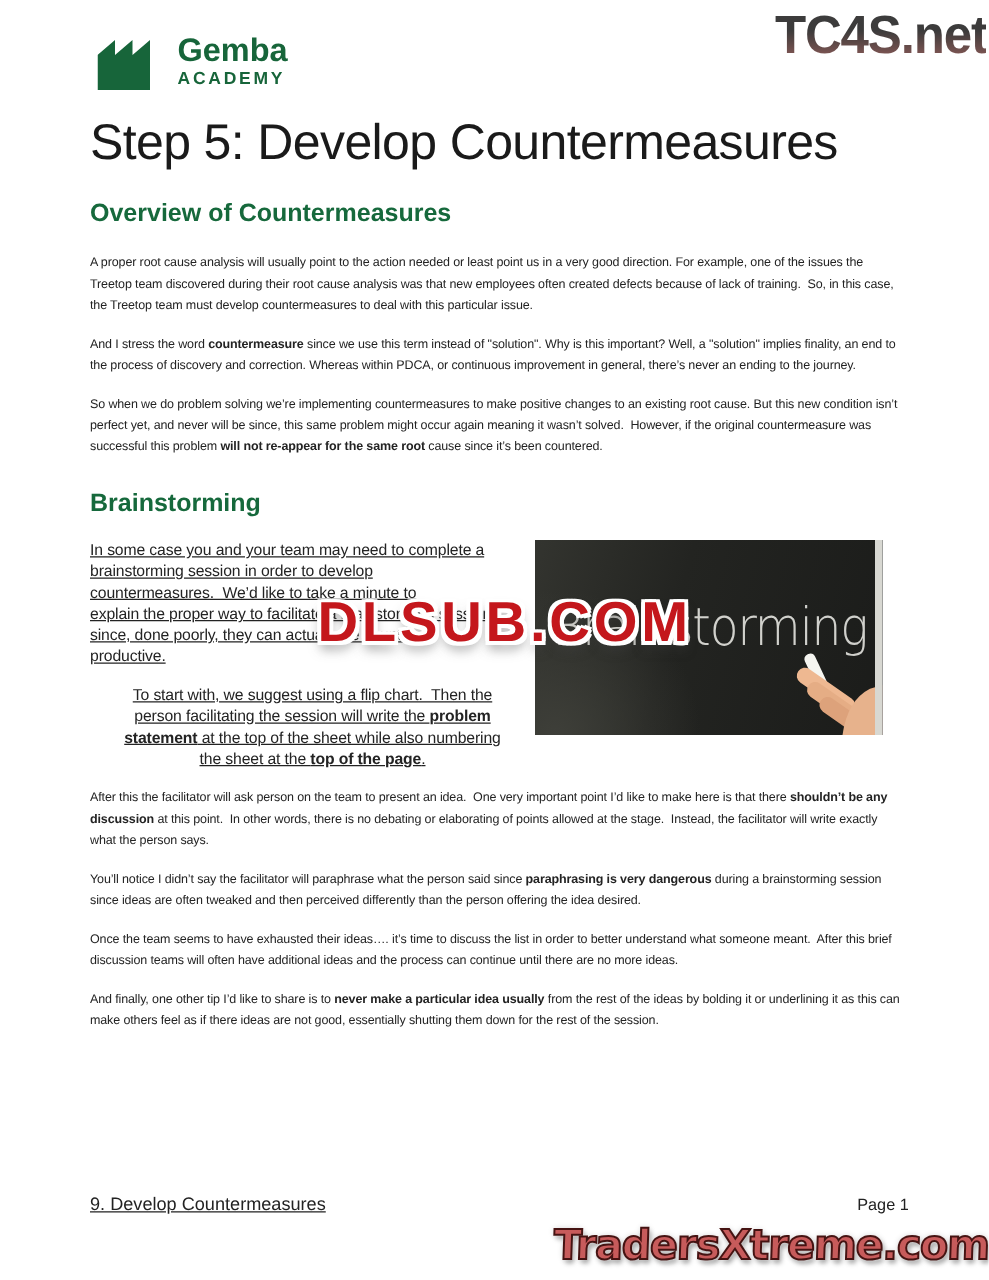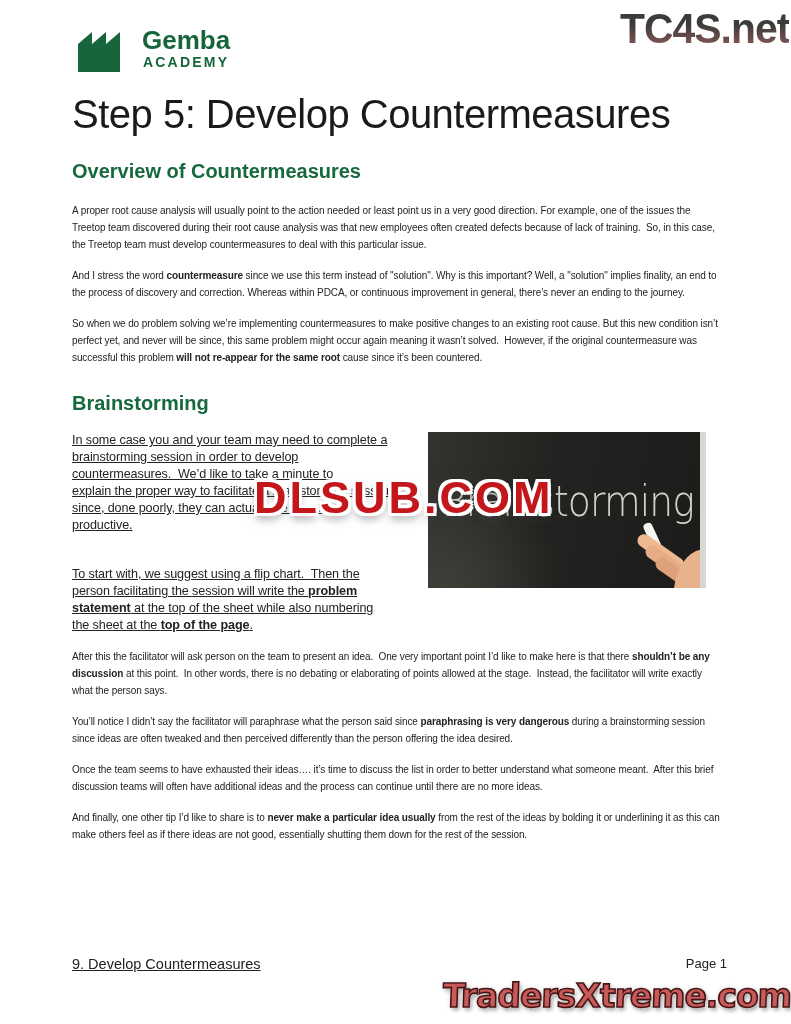--- a/index.html
+++ b/index.html
@@ -1,20 +1,20 @@
 <!DOCTYPE html>
 <html><head>
 <meta charset="utf-8">
 <style>
   html,body{margin:0;padding:0;background:#fff;}
   .page{position:relative;width:791px;height:1024px;background:#ffffff;overflow:hidden;
         font-family:"Liberation Sans",sans-serif;color:#232323;}
 
   
-  .logo{position:absolute;left:78px;top:24px;display:flex;align-items:center;text-align:center;}
+  .logo{position:absolute;left:78px;top:24px;display:flex;align-items:center;}
   .logo svg{display:block;}
   .logo-text{margin-left:8px;line-height:1;}
   .logo-name{font-size:26px;font-weight:bold;color:#17653a;letter-spacing:0;}
   .logo-sub{font-size:14px;font-weight:bold;color:#17653a;letter-spacing:2.2px;margin-top:2px;}
 
   .wm-tc4s{position:absolute;top:4px;right:2px;
     font-size:43px;font-weight:bold;letter-spacing:-1px;
     transform:scaleX(.95);transform-origin:right top;
     background:linear-gradient(180deg,#3d3d3d 0%,#3c3b3b 42%,#8e5c58 92%);
     -webkit-background-clip:text;background-clip:text;color:transparent;}
@@ -28,21 +28,21 @@
   .h-green.brainstorm{margin-top:26px;}
   p.body{font-size:10px;line-height:17px;margin:14px 0 0 0;letter-spacing:-0.1px;
          white-space:pre-wrap;}
   p.body.first{margin-top:19px;}
   b{font-weight:bold;}
 
   
   .two-col{display:flex;margin-top:17px;}
   .left-col{flex:0 0 356px;width:356px;}
   .left-col p.body{font-size:12.6px;margin-top:0;text-decoration:underline;}
-  .left-col p.body + p.body{margin-top:32px;}
+  .left-col p.body + p.body{margin-top:14px;text-align:center;}
 
   .photo{position:relative;width:278px;height:156px;overflow:hidden;
     background:
       radial-gradient(circle at 6% 100%, #3e3f39 0%, rgba(62,63,57,0) 38%),
       linear-gradient(105deg,#33342f 0%,#232421 40%,#1b1c1a 100%);}
   .photo-frame-right{position:absolute;right:0;top:0;width:6px;height:100%;
     background:#d8d8d2;}
 
   
   .wm-dlsub{position:absolute;left:254px;top:472px;z-index:6;

